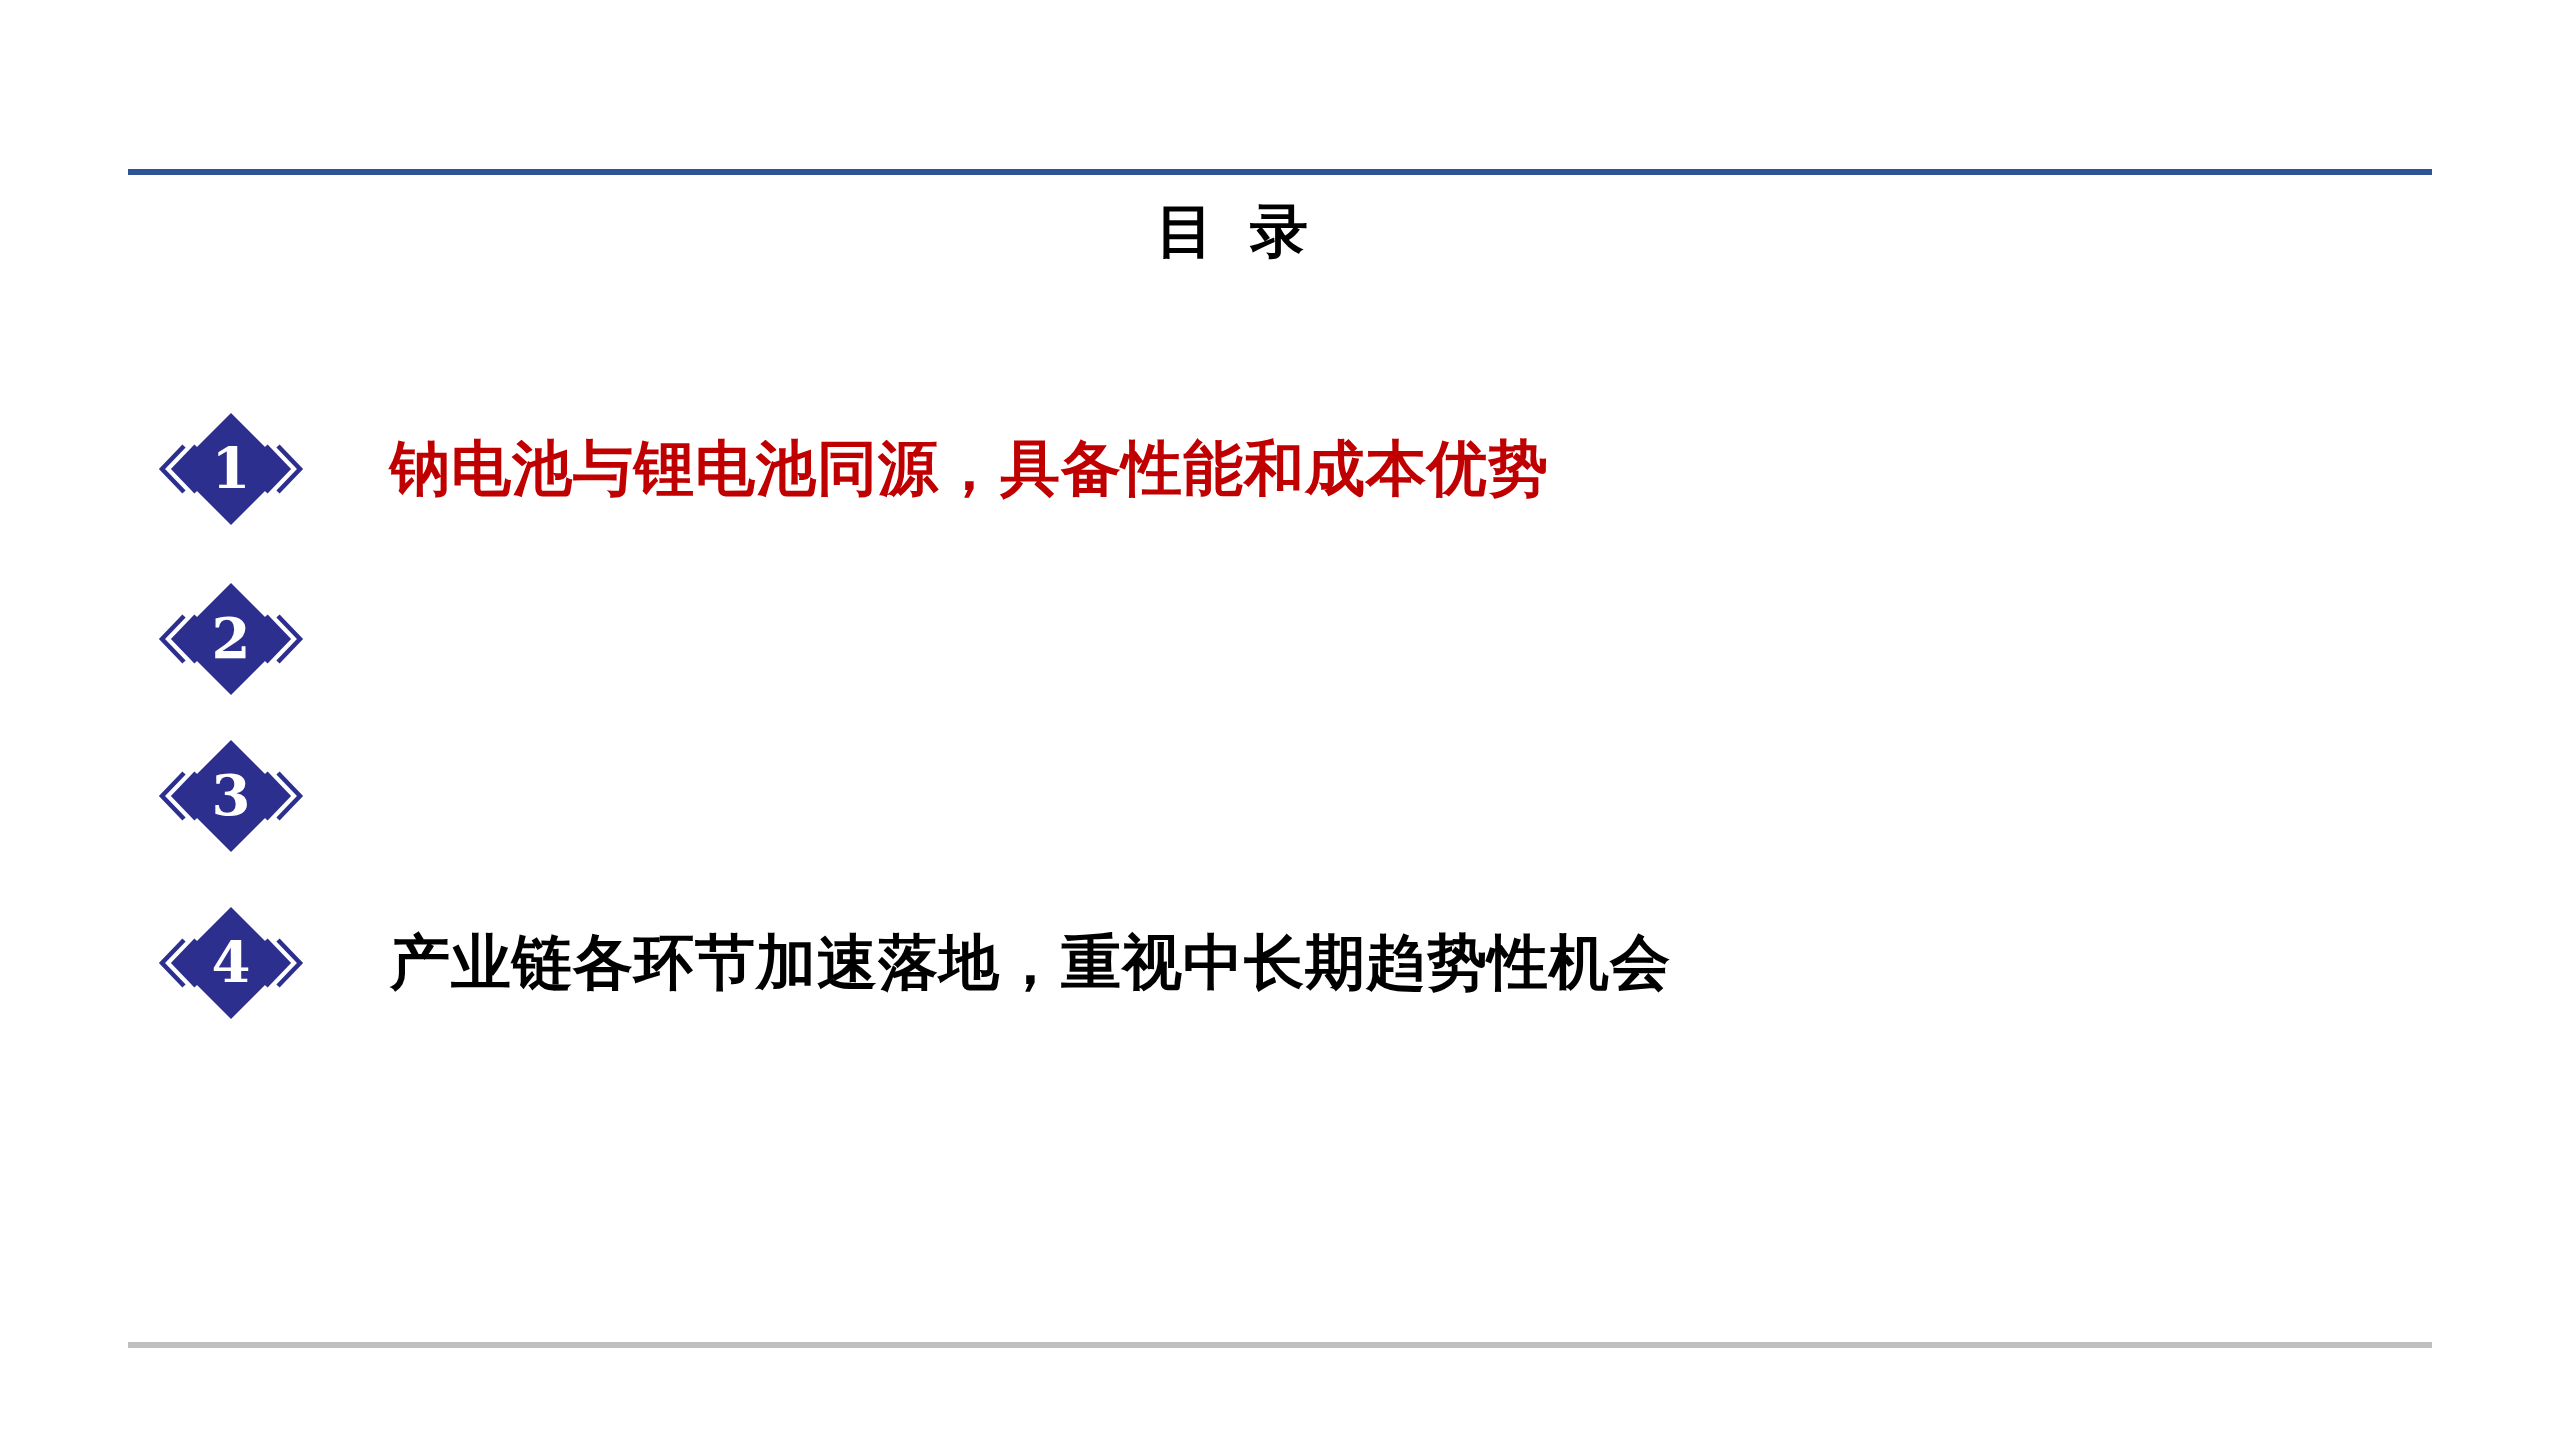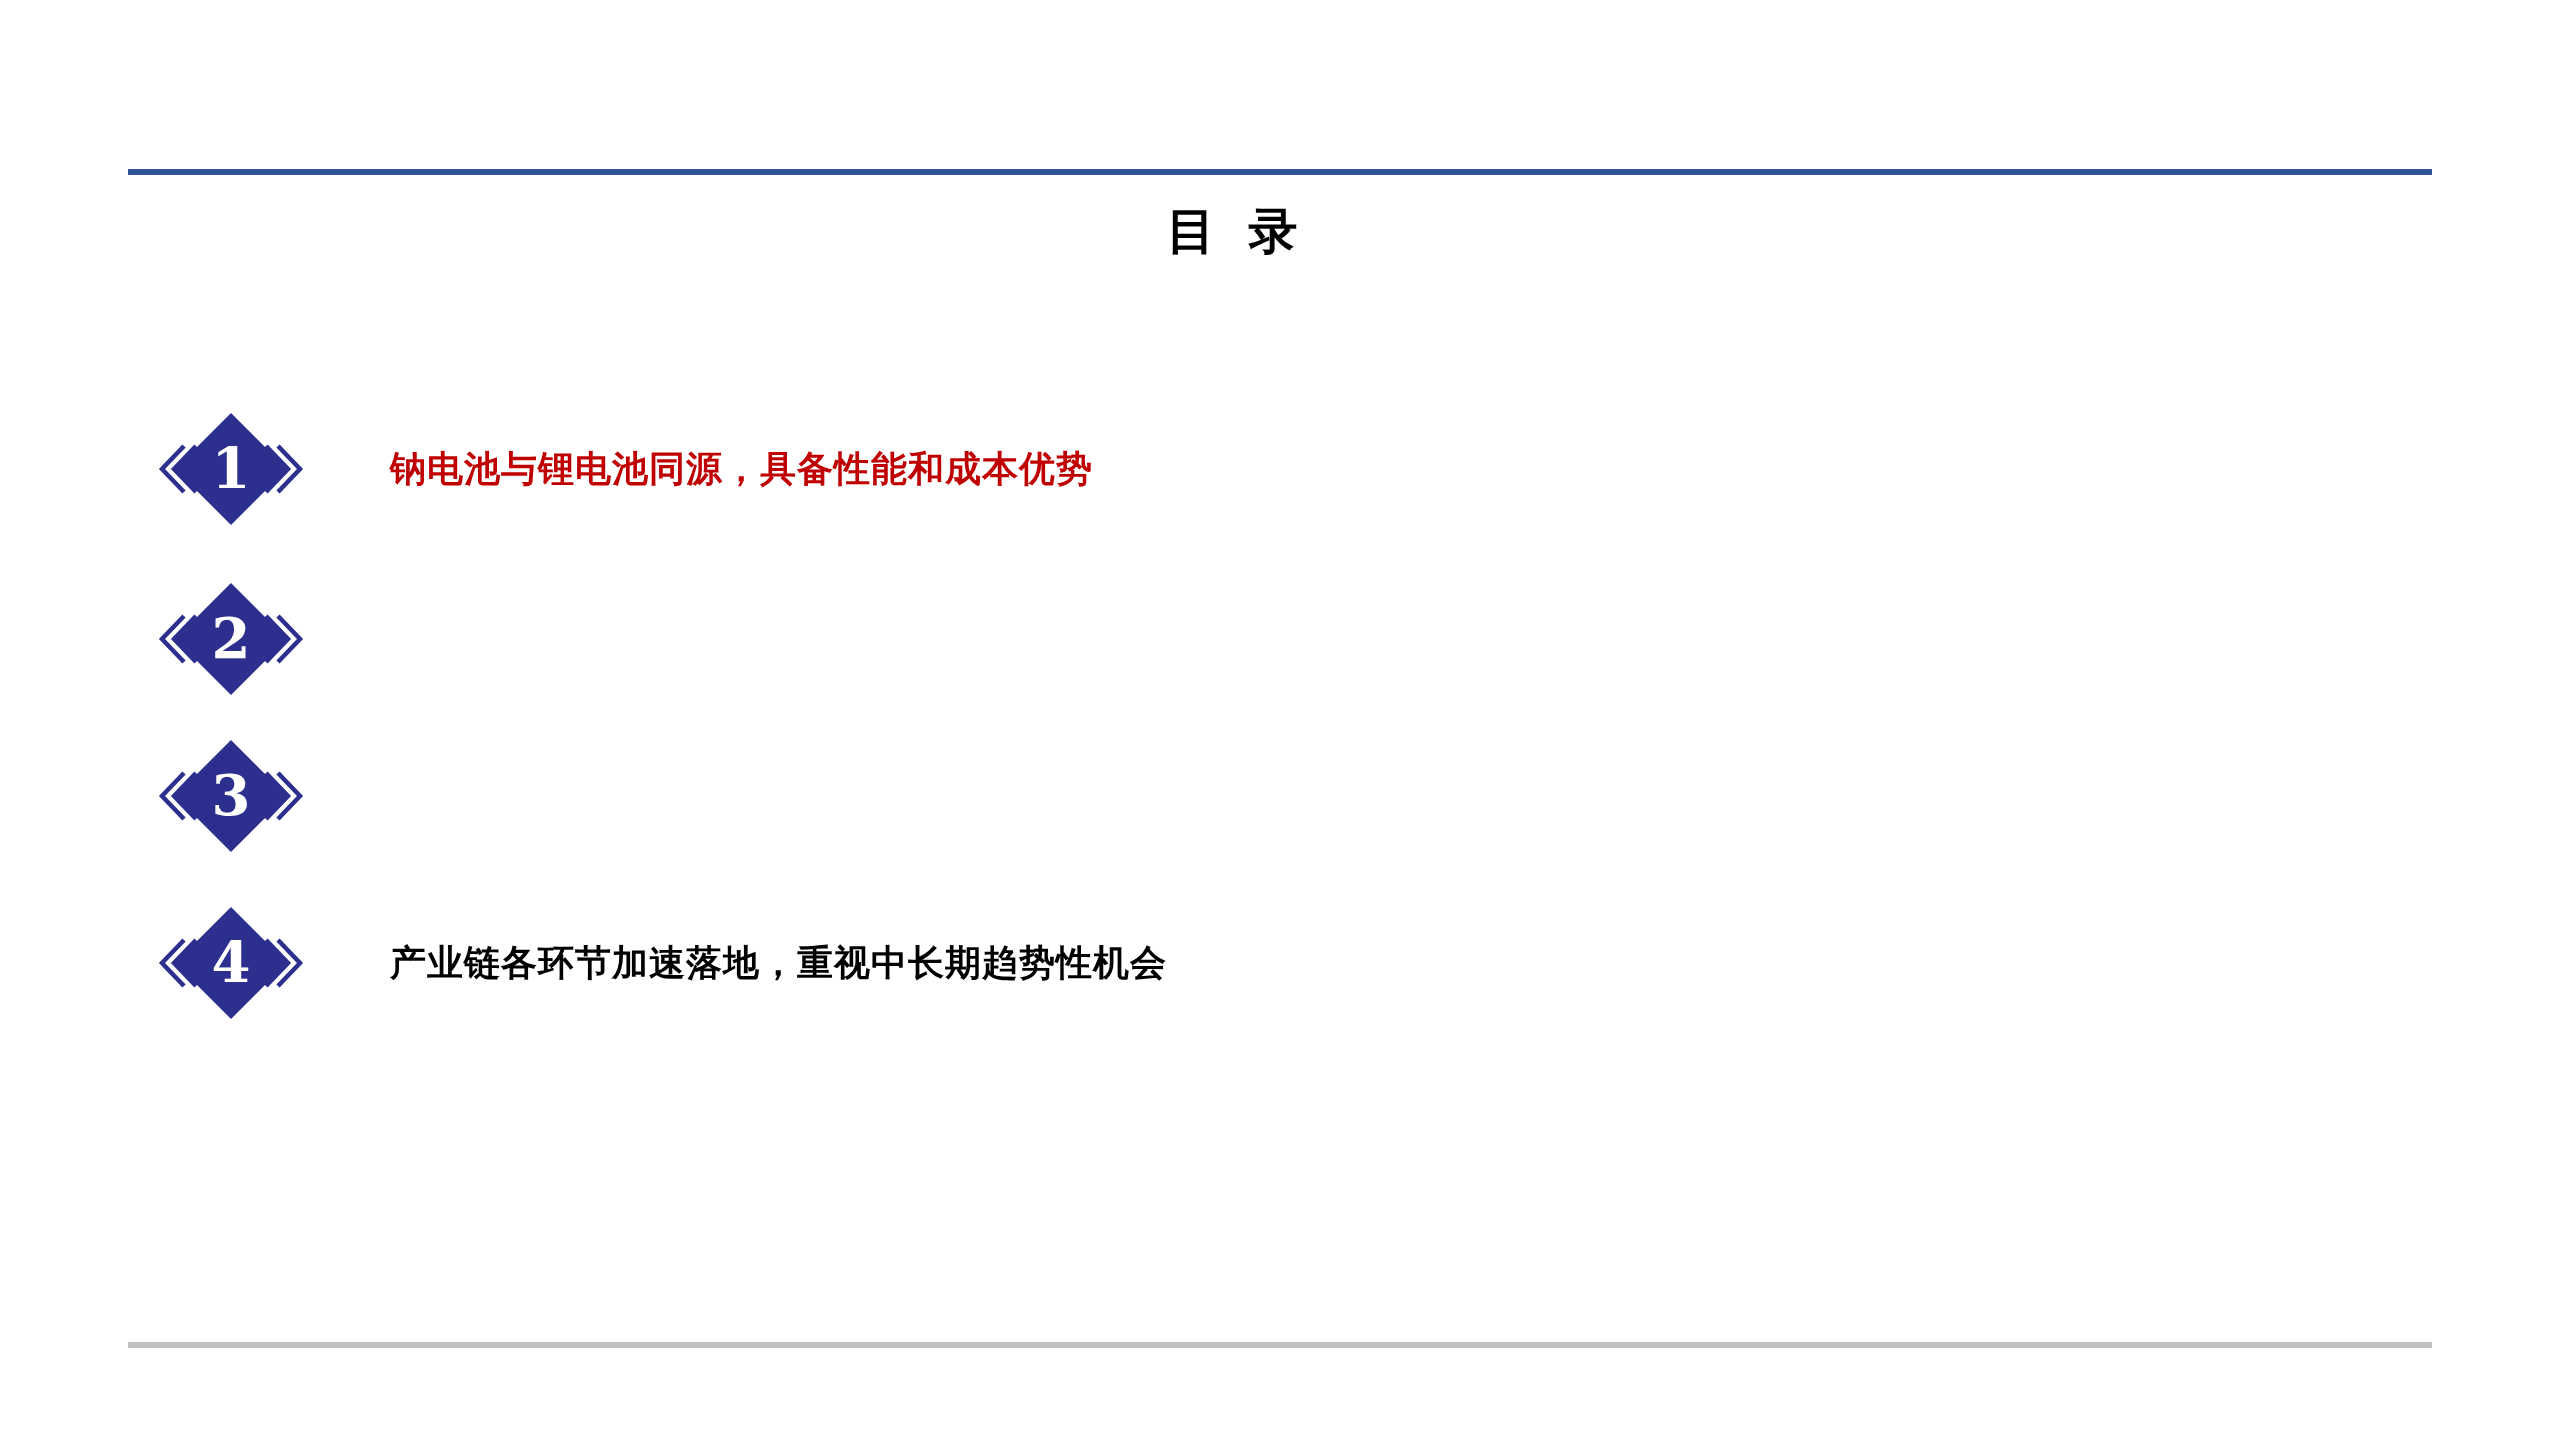--- a/index.html
+++ b/index.html
@@ -32,21 +32,21 @@
     position: absolute;
     top: 200px;
     left: 0;
     width: 2472px;
     text-align: center;
     color: #000000;
   }
   .title-cn {
     font-family: "DejaVu Serif", "Liberation Serif", serif;
     font-weight: bold;
-    font-size: 49px;
+    font-size: 58px;
     line-height: 62px;
     letter-spacing: 8px;
   }
   .title-en {
     font-family: "DejaVu Sans Mono", "Liberation Mono", monospace;
     font-weight: bold;
     font-size: 56px;
     line-height: 56px;
     margin-top: 16px;
   }
@@ -81,21 +81,21 @@
     fill: #ffffff;
     font-family: "DejaVu Serif", "Liberation Serif", serif;
     font-weight: bold;
     font-size: 56px;
     text-anchor: middle;
   }
   .toc-text {
     margin-left: 390px;
     font-family: "DejaVu Serif", "Liberation Serif", serif;
     font-weight: bold;
-    font-size: 36px;
+    font-size: 60px;
     color: var(--body-text, #000000);
     white-space: nowrap;
     letter-spacing: 1px;
   }
   .toc-text.highlight {
     color: var(--highlight-text, #C00000);
   }
   .row-1 { top: 407px; }
   .row-2 { top: 577px; }
   .row-3 { top: 734px; }

